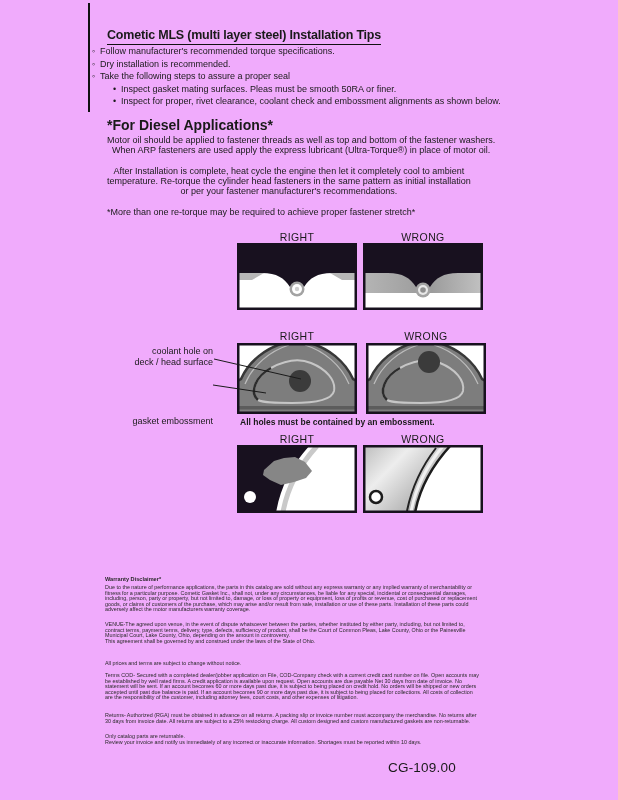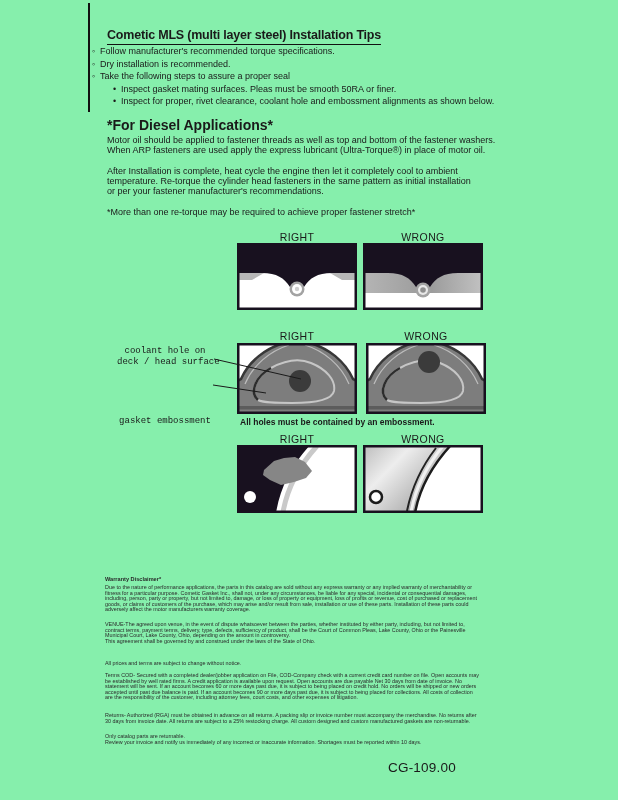--- a/index.html
+++ b/index.html
@@ -1,36 +1,36 @@
 <!DOCTYPE html>
 <html><head>
 <meta charset="utf-8">
 <style>
   html,body{margin:0;padding:0;background:#ffffff;}
   .page{
-    position:relative;width:618px;height:800px;background:#86efac;overflow:hidden;
+    position:relative;width:618px;height:800px;background:#f0abfc;overflow:hidden;
     font-family:"Liberation Sans","DejaVu Sans",sans-serif;color:#1a1a1a;
   }
   .abs{position:absolute;}
   .edge-mark{left:88px;top:3px;width:1.5px;height:109px;background:#111;}
   .title{
     left:107px;top:28px;font-size:12.5px;font-weight:700;letter-spacing:-0.2px;
     border-bottom:1.5px solid #111;padding-bottom:1.5px;white-space:nowrap;
   }
   .tips{left:100px;top:45px;font-size:9px;line-height:12.5px;}
   .tipline{position:relative;white-space:nowrap;}
   .tipline::before{content:"◦";position:absolute;left:-8px;top:0;}
   .tipsub{padding-left:21px;}
   .tipsub::before{content:"•";left:13px;}
   .h2{left:107px;top:117px;font-size:14px;font-weight:700;white-space:nowrap;}
   .para{left:107px;font-size:9px;line-height:10px;}
-  .para div{white-space:nowrap;}
+  .para div{white-space:nowrap;text-align:center;}
   .dg-label{width:120px;text-align:center;font-size:10.5px;font-weight:400;letter-spacing:0.4px;}
   .caption{font-size:8.5px;font-weight:700;line-height:11.5px;white-space:nowrap;}
-  .ann{width:96px;text-align:center;font-size:9px;line-height:10.5px;font-family:Liberation Mono, monospace;}
+  .ann{width:96px;text-align:right;font-size:9px;line-height:10.5px;}
   .ann div{white-space:nowrap;}
   svg.panel{display:block;}
   .overlay{pointer-events:none;}
   .warr{left:105px;font-size:5.4px;line-height:5.6px;color:#2a2a2a;}
   .warr div{white-space:nowrap;}
   .warr-head{left:105px;top:576px;font-size:5.6px;font-weight:700;color:#2a2a2a;}
   .footer-code{left:388px;top:760px;font-size:13.5px;letter-spacing:0.2px;}
 </style>
 </head>
 <body>
@@ -39,21 +39,21 @@
 
   <div class="abs edge-mark"></div>
 
   <div class="abs title">Cometic MLS (multi layer steel) Installation Tips</div>
 
   <div class="abs tips">
     <div class="tipline">Follow manufacturer's recommended torque specifications.</div>
     <div class="tipline">Dry installation is recommended.</div>
     <div class="tipline">Take the following steps to assure a proper seal</div>
     <div class="tipline tipsub">Inspect gasket mating surfaces.  Pleas must be smooth 50RA or finer.</div>
-    <div class="tipline tipsub">Inspect for proper, rivet clearance, coolant hole and embossment alignments as shown below.</div>
+    <div class="tipline tipsub">Inspect for proper, rivet clearance, coolant check and embossment alignments as shown below.</div>
   </div>
 
   <div class="abs h2">*For Diesel Applications*</div>
 
   <div class="abs para" style="top:135px;">
     <div>Motor oil should be applied to fastener threads as well as top and bottom of the fastener washers.</div>
     <div>When ARP fasteners are used apply the express lubricant (Ultra-Torque®) in place of motor oil.</div>
   </div>
   <div class="abs para" style="top:166px;">
     <div>After Installation is complete, heat cycle the engine then let it completely cool to ambient</div>

